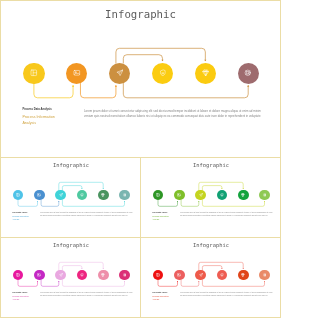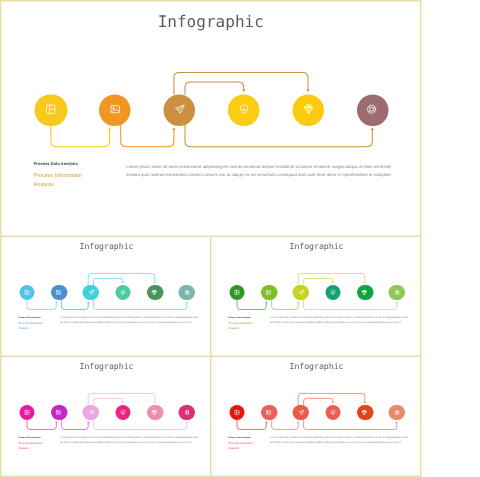--- a/index.html
+++ b/index.html
@@ -1,17 +1,17 @@
 <!DOCTYPE html>
 <html><head>
 <meta charset="utf-8">
 <style>
   html,body{margin:0;padding:0;background:#ffffff;}
   body{width:281px;height:318px;font-family:"Liberation Sans",sans-serif;overflow:hidden;}
-  #stage{position:relative;width:281px;height:286px;background:#fff;}
+  #stage{position:relative;width:281px;height:286px;background:#fff;padding-left:12px;}
 
   .grid-line{position:absolute;background:#ebdda6;}
   .gl-top{left:0;top:0;width:281px;height:1px;}
   .gl-bot{left:0;top:317px;width:281px;height:1px;}
   .gl-left{left:0;top:0;width:1px;height:318px;}
   .gl-right{left:280px;top:0;width:1px;height:318px;}
   .gl-h1{left:0;top:157px;width:281px;height:1px;}
   .gl-h2{left:0;top:237px;width:281px;height:1px;}
   .gl-v1{left:140px;top:157px;width:1px;height:161px;}
 

